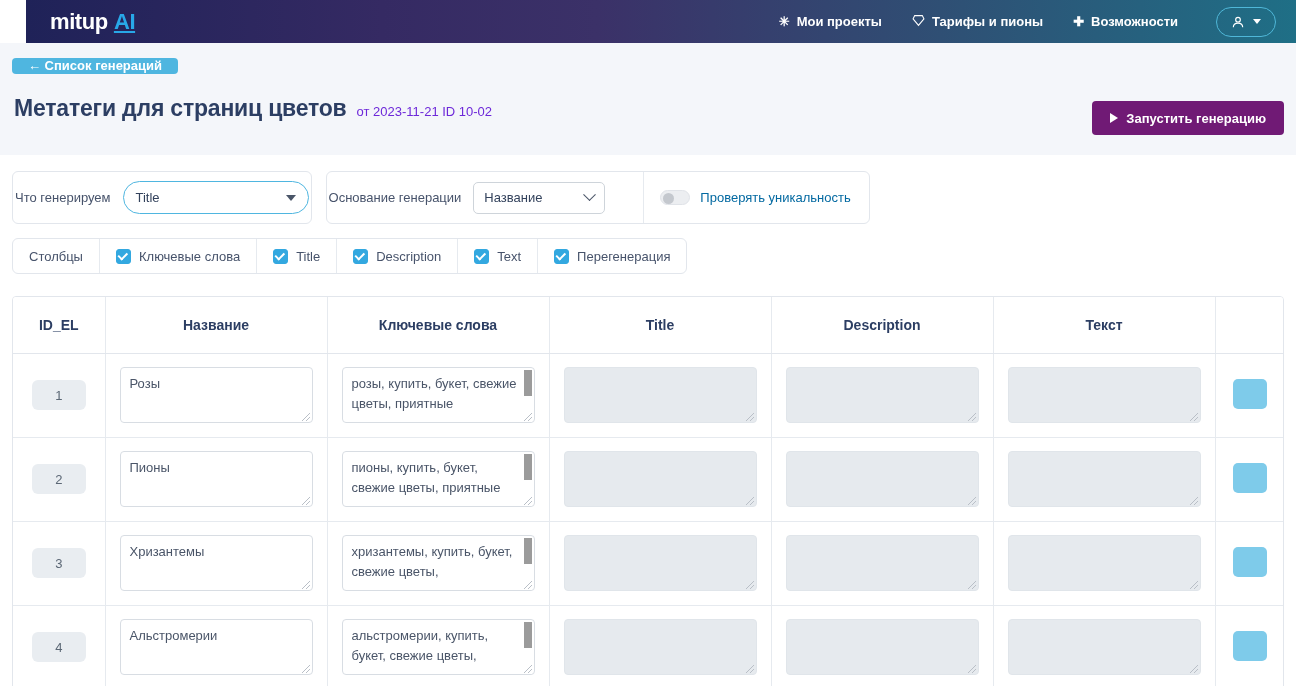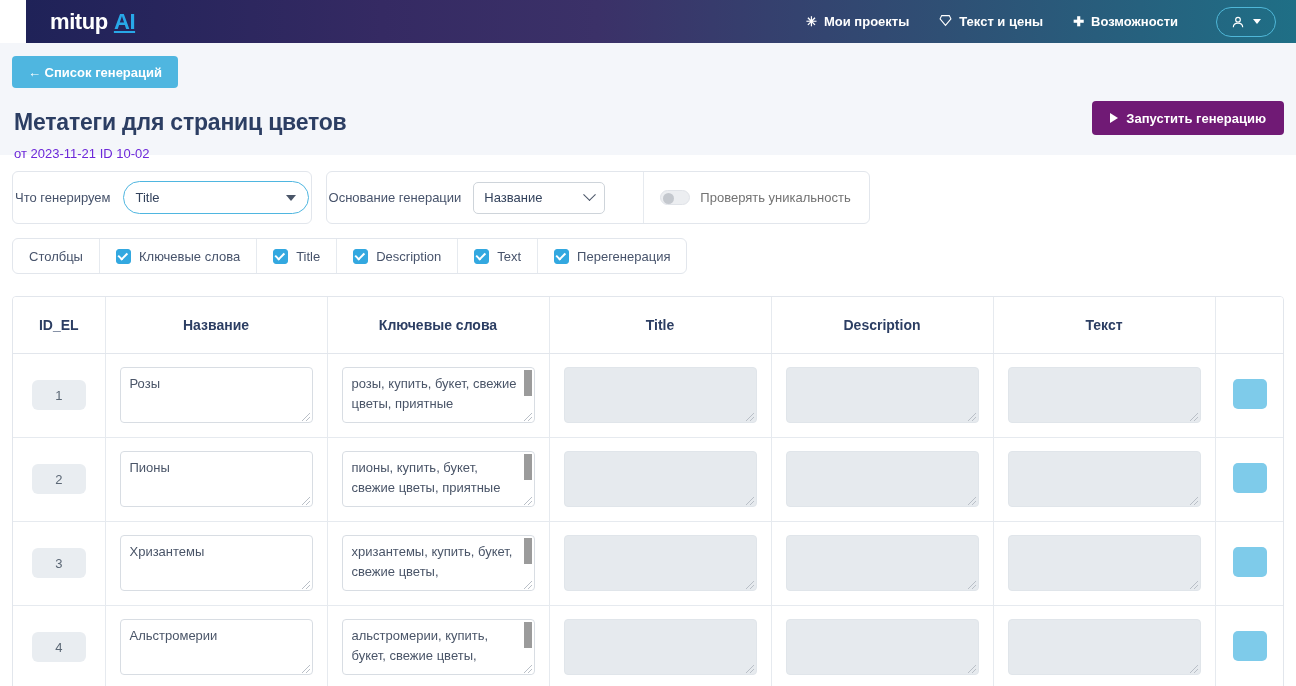--- a/index.html
+++ b/index.html
@@ -42,32 +42,32 @@
   
   .pagehead {
     background: #f4f6fa;
     padding: 13px 12px 0 12px;
     height: 112px;
     position: relative;
   }
   .btn-back {
     display: inline-flex; align-items: center; justify-content: center;
     background: #4fb6e0; color: #fff; border: none; border-radius: 4px;
-    height: 32px; padding: 0 16px; font-size: 13px; font-weight: 600;
+    height: 16px; padding: 0 16px; font-size: 13px; font-weight: 600;
     cursor: pointer;
   }
   .btn-run {
     position: absolute; right: 12px; top: 58px;
     display: inline-flex; align-items: center; gap: 8px;
     background: #701a75; color: #fff; border: none; border-radius: 4px;
     height: 34px; padding: 0 18px; font-size: 13px; font-weight: 600;
     cursor: pointer;
   }
   .btn-run .play { width: 0; height: 0; border-left: 8px solid #fff; border-top: 5px solid transparent; border-bottom: 5px solid transparent; }
-  .title-row { display: flex; align-items: baseline; gap: 10px; margin-top: 21px; padding-left: 2px; flex-direction: column; }
+  .title-row { display: flex; align-items: baseline; gap: 10px; margin-top: 21px; padding-left: 2px; }
   .title-main { font-size: 23px; font-weight: 700; color: #2c3e63; letter-spacing: -0.2px; }
   .title-sub { font-size: 13px; color: #6d28d9; }
 
   
   .controls { display: flex; padding: 16px 12px 0 12px; }
   .ctrl-box {
     border: 1px solid #e2e6ec; border-radius: 6px; background: #fff;
     height: 53px; display: flex; align-items: center; padding: 0 2px; gap: 12px;
   }
   .ctrl-label { font-size: 13px; color: #47536b; white-space: nowrap; }
@@ -85,21 +85,21 @@
   }
   .select-plain .val { flex: 1; }
   .chev { width: 9px; height: 9px; border-right: 1.6px solid #4a5568; border-bottom: 1.6px solid #4a5568; transform: rotate(45deg) translate(-2px,-2px); }
   .ctrl-gap { width: 14px; }
   .toggle-wrap { display: flex; align-items: center; gap: 10px; }
   .toggle {
     width: 30px; height: 15px; border-radius: 8px; background: #eceef1; border: 1px solid #e0e3e8;
     position: relative; cursor: pointer;
   }
   .toggle .knob { position: absolute; left: 2px; top: 1.5px; width: 11px; height: 11px; border-radius: 50%; background: #c4c8ce; }
-  .toggle-label { font-size: 13px; color: #737373; white-space: nowrap; }
+  .toggle-label { font-size: 13px; color: #0369a1; white-space: nowrap; }
 
   
   .colsbar {
     display: flex; margin: 14px 12px 0 12px;
     border: 1px solid #e2e6ec; border-radius: 6px; background: #fff;
     height: 36px; overflow: hidden; width: fit-content;
   }
   .colsbar-title {
     display: flex; align-items: center; padding: 0 16px;
     font-size: 13px; color: #47536b; border-right: 1px solid #e6eaef;
@@ -179,21 +179,21 @@
     <div class="nav-item">
       <span class="nav-ico">✳</span>
       <span>Мои проекты</span>
     </div>
     <div class="nav-item">
       <span class="nav-ico">
         <svg width="13" height="13" viewBox="0 0 24 24">
             <path d="M5 3h14l3 6-10 12L2 9z" fill="none" stroke="#fff" stroke-width="2"></path>
           </svg>
       </span>
-      <span>Текст и цены</span>
+      <span>Тарифы и пионы</span>
     </div>
     <div class="nav-item">
       <span class="nav-ico">✚</span>
       <span>Возможности</span>
     </div>
     <div class="user-chip">
       <span>
         <svg width="14" height="14" viewBox="0 0 24 24">
             <circle cx="12" cy="8" r="4" fill="none" stroke="#fff" stroke-width="2"></circle>
             <path d="M4 21c0-4.4 3.6-7 8-7s8 2.6 8 7" fill="none" stroke="#fff" stroke-width="2"></path>

